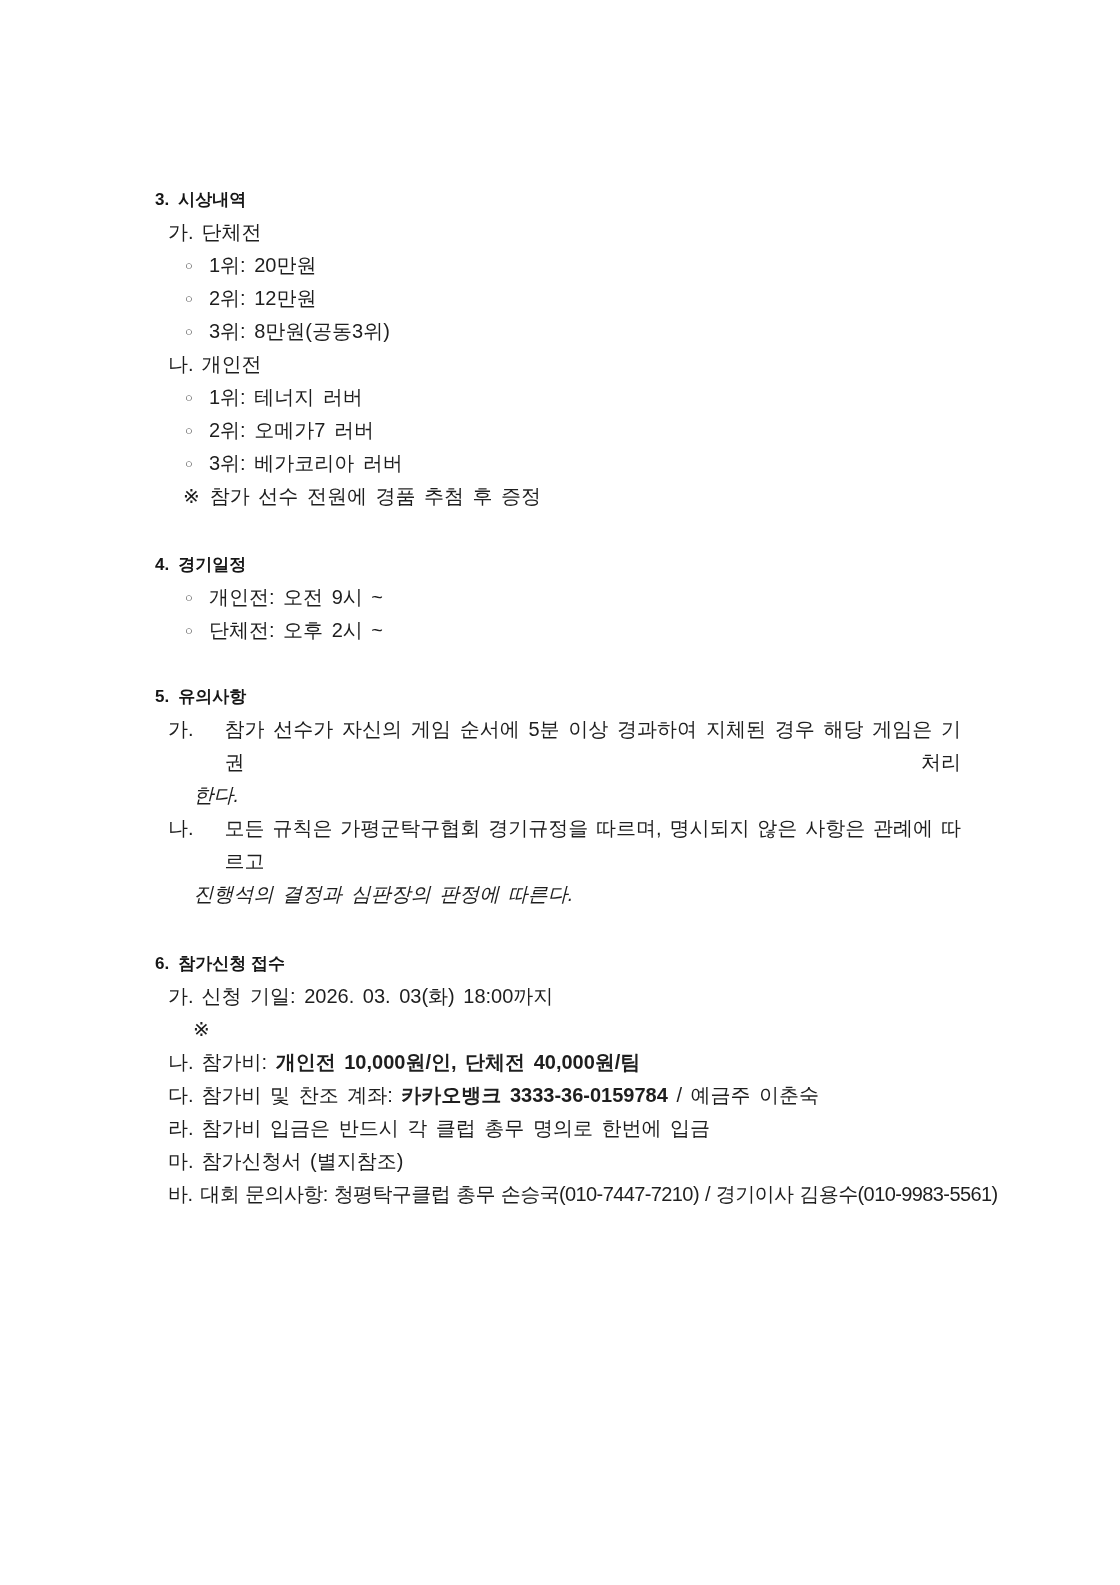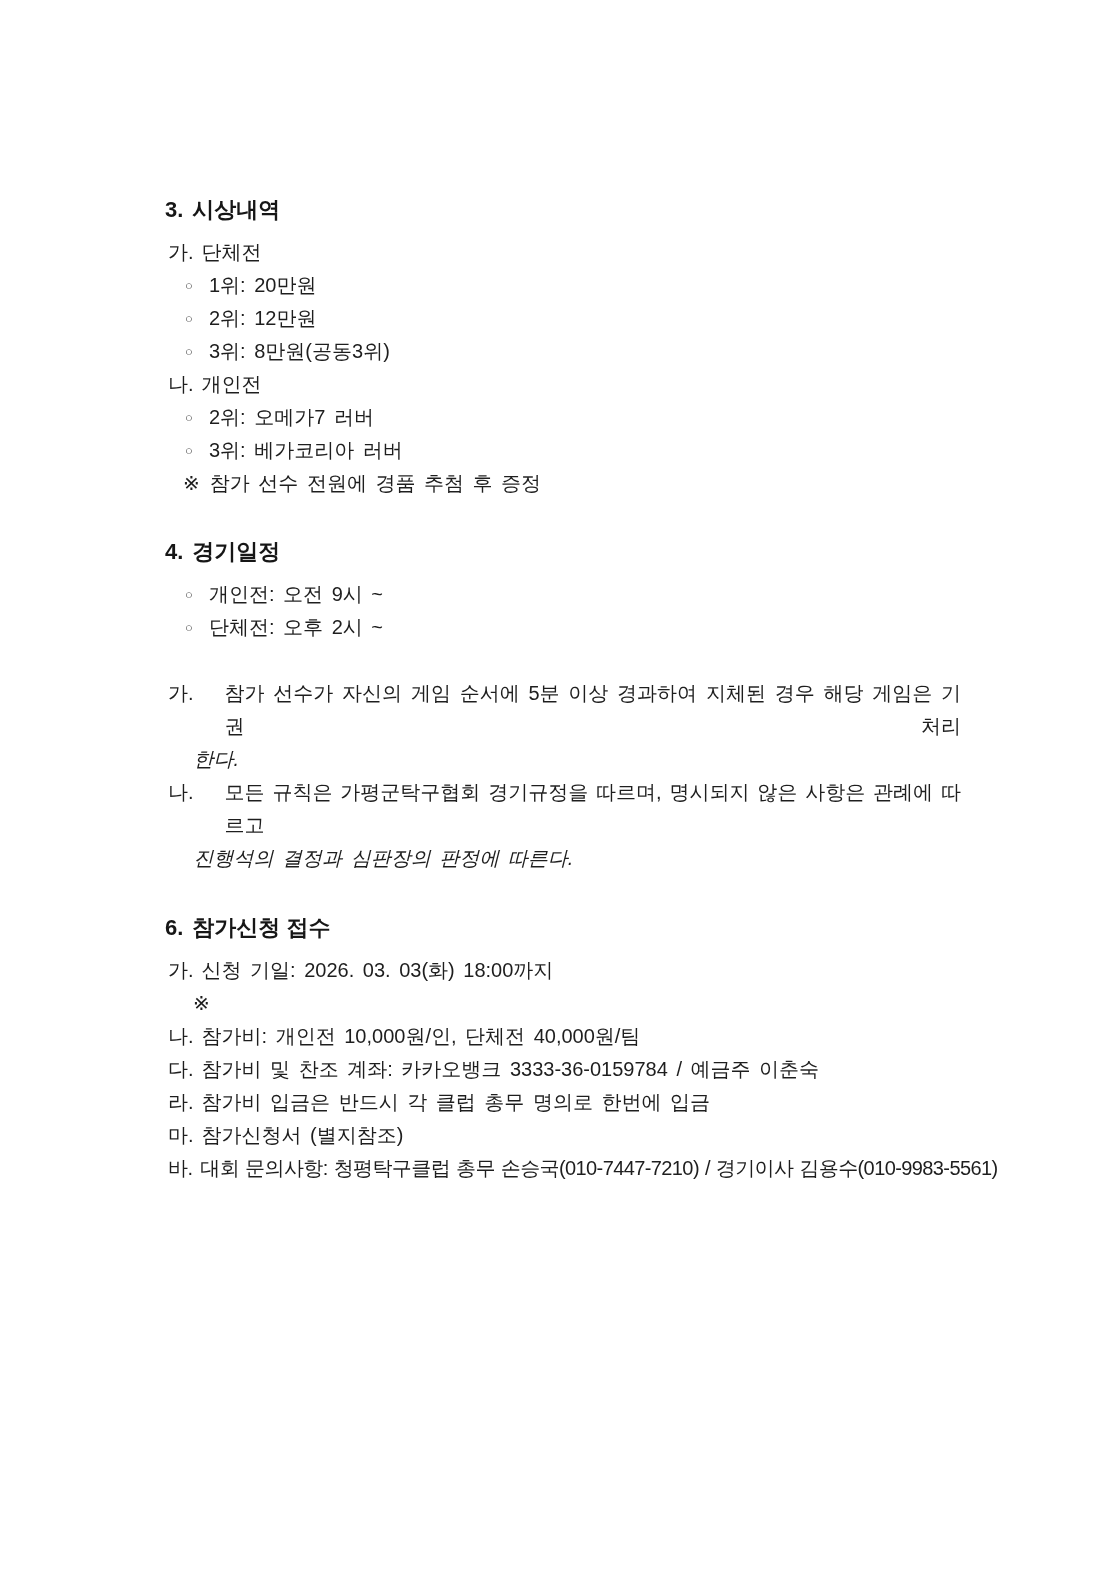--- a/index.html
+++ b/index.html
@@ -22,22 +22,22 @@
     width: 806px;
     font-size: 20px;
     line-height: 33px;
   }
   section { margin: 0; }
   .sec-schedule     { margin-top: 35px; }
   .sec-notices      { margin-top: 33px; }
   .sec-registration { margin-top: 36px; }
 
   h2.h {
-    margin: 10px;
-    font-size: 22px;
+    margin: 0;
+    font-size: 17px;
     font-weight: 700;
     line-height: 33px;
     color: #161616;
   }
   h2.h .ttl { margin-left: 9px; }
 
   .row {
     line-height: 33px;
     white-space: nowrap;
     word-spacing: 3px;
@@ -67,21 +67,21 @@
   .para .lbl { flex: 0 0 22px; }
   .para .body { flex: 1; }
   .jline {
     text-align: justify;
     text-align-last: justify;
     word-spacing: 2px;
     margin-left: 31px;
   }
   .cont { text-align: left; word-spacing: 3px; font-style: italic; }
 
-  .b { font-weight: 400; }
+  .b { font-weight: 700; }
   .tight { letter-spacing: -0.6px; word-spacing: 1px; }
 </style>
 </head>
 <body>
 
 <div class="doc">
 
   <section class="sec-awards">
     <h2 class="h">
       <span class="num">3.</span><span class="ttl">시상내역</span>
@@ -99,20 +99,23 @@
     </div>
     <div class="row bullet">
       <span class="dot">○</span><span>3위: 8만원(공동3위)</span>
     </div>
 
     <div class="row sub">
       <span class="lbl">나.</span>
       <span class="txt">개인전</span>
     </div>
     <div class="row bullet">
+      <span class="dot">○</span><span>1위: 테너지 러버</span>
+    </div>
+    <div class="row bullet">
       <span class="dot">○</span><span>2위: 오메가7 러버</span>
     </div>
     <div class="row bullet">
       <span class="dot">○</span><span>3위: 베가코리아 러버</span>
     </div>
 
     <div class="row note note-3">
       <span class="mark">※</span>
       <span>참가 선수 전원에 경품 추첨 후 증정</span>
     </div>
@@ -124,20 +127,23 @@
     </h2>
     <div class="row bullet">
       <span class="dot">○</span><span>개인전: 오전 9시 ~</span>
     </div>
     <div class="row bullet">
       <span class="dot">○</span><span>단체전: 오후 2시 ~</span>
     </div>
   </section>
 
   <section class="sec-notices">
+    <h2 class="h">
+      <span class="num">5.</span><span class="ttl">유의사항</span>
+    </h2>
 
     <div class="para">
       <span class="lbl">가.</span>
       <div class="body">
         <div class="jline">참가 선수가 자신의 게임 순서에 5분 이상 경과하여 지체된 경우 해당 게임은 기권 처리</div>
         <div class="cont">한다.</div>
       </div>
     </div>
 
     <div class="para">

